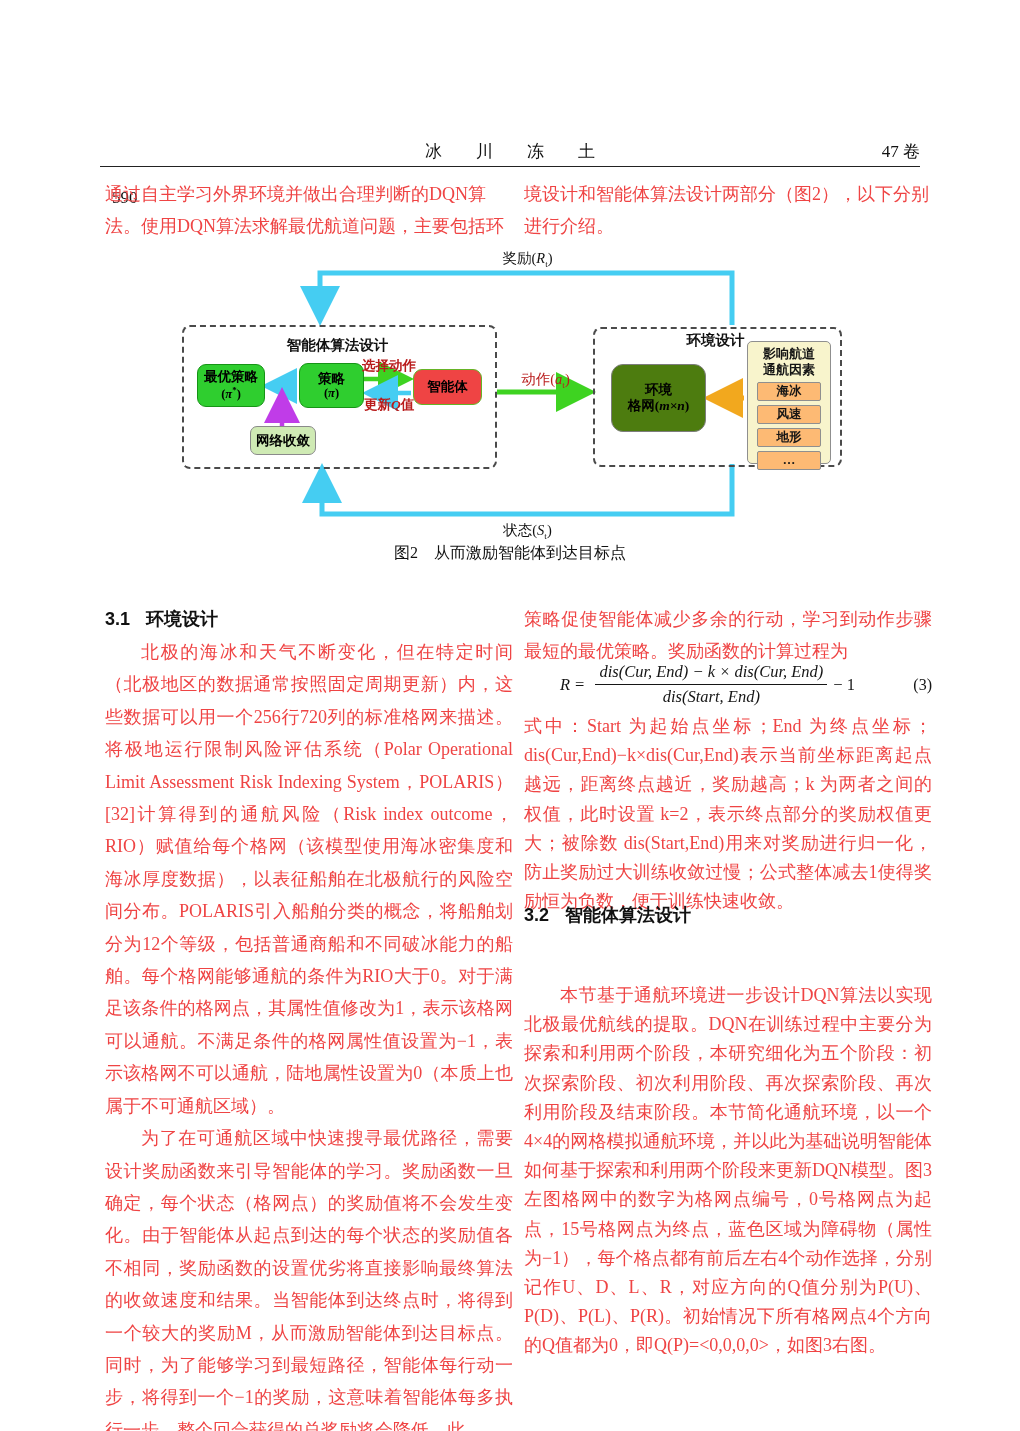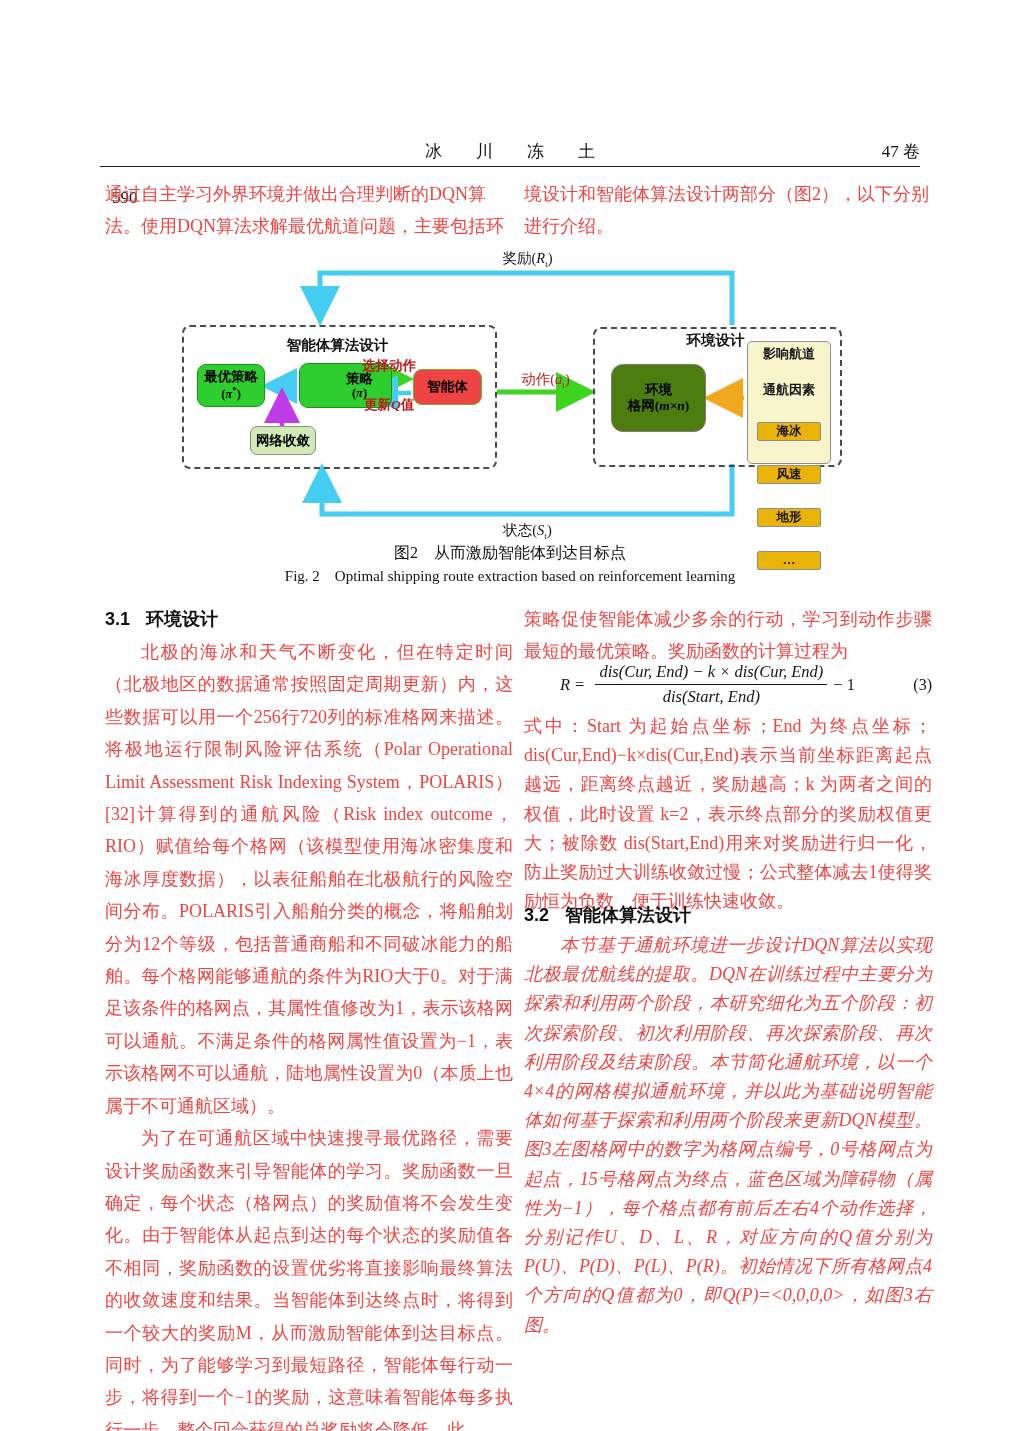--- a/index.html
+++ b/index.html
@@ -27,21 +27,21 @@
         text-align:center;font-weight:bold;color:#000;border-radius:9px;line-height:1.15;}
   .node .l1{font-size:13.5px;}
   .node .l2{font-size:12.5px;font-weight:bold;}
   .green-node{background:#2fce2f;border:1.5px solid #169416;}
   .lime-node{background:#ef4444;border:1.5px solid #66b427;}
   .pale-node{background:#cfeab4;border:1.2px solid #8a8a8a;border-radius:7px;}
   .mint-node{background:#4d7c0f;border:1.3px solid #7d7d7d;border-radius:12px;}
   .factors{position:absolute;background:#f8f4cc;border:1.3px solid #8f8f8f;border-radius:5px;
            display:flex;flex-direction:column;align-items:center;padding-top:4px;}
   .factors .fh{font-size:13px;font-weight:bold;line-height:16px;text-align:center;}
-  .fitem{width:62px;height:17px;margin-top:4px;background:#eab308;border:1px solid #8f8f8f;
+  .fitem{width:62px;height:17px;margin-top:4px;background:#fdba74;border:1px solid #8f8f8f;
          border-radius:2px;font-size:12.5px;font-weight:bold;text-align:center;line-height:17px;}
   .sig-label{position:absolute;font-size:14.5px;text-align:center;color:#111;}
   .arrow-label{position:absolute;font-size:13.5px;font-weight:bold;text-align:center;color:#b91c1c;}
   .sig-label i, .arrow-label i{font-family:"Liberation Serif",serif;}
   sub{font-size:9px;} sup{font-size:9px;}
   .cap-cn{font-size:16px;text-align:center;color:#111;}
   .cap-en{font-size:15px;text-align:center;color:#111;}
   
   .equation{position:absolute;display:flex;align-items:center;font-size:16.5px;
             font-family:"Liberation Serif","DejaVu Serif",serif;}
@@ -106,21 +106,21 @@
     <div class="arrow-label" style="left:498px;top:370px;width:95px;font-weight:normal;font-size:14.5px;"><span>动作(</span><i>a</i><sub>t</sub><span>)</span></div>
 
     <div class="dashed-box" style="left:182px;top:325px;width:311px;height:140px;"></div>
     <div class="fig-title" style="left:182px;top:336px;width:311px;">智能体算法设计</div>
 
     <div class="node green-node" style="left:197px;top:364px;width:66px;height:41px;">
       <span class="l1">最优策略</span>
       <span class="l2"><span>(</span><i>π</i><sup>*</sup><span>)</span></span>
     </div>
 
-    <div class="node green-node" style="left:299px;top:363px;width:63px;height:43px;padding-left:28px;">
+    <div class="node green-node" style="left:299px;top:363px;width:63px;height:43px;">
       <span class="l1">策略</span>
       <span class="l2"><span>(</span><i>π</i><span>)</span></span>
     </div>
 
     <div class="node lime-node" style="left:413px;top:369px;width:67px;height:34px;">
       <span class="l1">智能体</span>
     </div>
 
     <div class="node pale-node" style="left:250px;top:426px;width:64px;height:27px;">
       <span class="l1">网络收敛</span>
@@ -130,31 +130,30 @@
     <div class="arrow-label" style="left:350px;top:396px;width:78px;"><span>更新</span><i>Q</i><span>值</span></div>
 
     <div class="dashed-box" style="left:593px;top:327px;width:245px;height:136px;"></div>
     <div class="fig-title" style="left:593px;top:331px;width:245px;">环境设计</div>
 
     <div class="node mint-node" style="left:611px;top:364px;width:93px;height:66px;">
       <span class="l1">环境</span>
       <span class="l1"><span>格网(</span><i>m×n</i><span>)</span></span>
     </div>
 
-    <div class="factors" style="left:747px;top:341px;width:82px;height:117px;gap:20px;">
+    <div class="factors" style="left:747px;top:341px;width:82px;height:117px;">
       <span class="fh">影响航道</span>
       <span class="fh">通航因素</span>
       <div class="fitem">海冰</div>
       <div class="fitem">风速</div>
       <div class="fitem">地形</div>
       <div class="fitem">…</div>
     </div>
 
     <div class="abs cap-cn" style="left:0;top:543px;width:1020px;">图2　从而激励智能体到达目标点</div>
-    <div class="abs cap-en" style="left:0;top:567px;width:1020px;">Fig. 2　Optimal shipping route extraction based on reinforcement learning</div>
   </div>
 
   <div class="abs sec-head" style="left:105px;top:607px;">
     <span class="num">3.1</span><span>环境设计</span>
   </div>
   <div class="abs body-txt lh-l" style="left:105px;top:636px;width:408px;">
     <p class="indent">北极的海冰和天气不断变化，但在特定时间（北极地区的数据通常按照固定周期更新）内，这些数据可以用一个256行720列的标准格网来描述。将极地运行限制风险评估系统（Polar Operational Limit Assessment Risk Indexing System，POLARIS）[32]计算得到的通航风险（Risk index outcome，RIO）赋值给每个格网（该模型使用海冰密集度和海冰厚度数据），以表征船舶在北极航行的风险空间分布。POLARIS引入船舶分类的概念，将船舶划分为12个等级，包括普通商船和不同破冰能力的船舶。每个格网能够通航的条件为RIO大于0。对于满足该条件的格网点，其属性值修改为1，表示该格网可以通航。不满足条件的格网属性值设置为−1，表示该格网不可以通航，陆地属性设置为0（本质上也属于不可通航区域）。</p>
     <p class="indent">为了在可通航区域中快速搜寻最优路径，需要设计奖励函数来引导智能体的学习。奖励函数一旦确定，每个状态（格网点）的奖励值将不会发生变化。由于智能体从起点到达的每个状态的奖励值各不相同，奖励函数的设置优劣将直接影响最终算法的收敛速度和结果。当智能体到达终点时，将得到一个较大的奖励M，从而激励智能体到达目标点。同时，为了能够学习到最短路径，智能体每行动一步，将得到一个−1的奖励，这意味着智能体每多执行一步，整个回合获得的总奖励将会降低。此</p>
   </div>
 
@@ -173,17 +172,17 @@
     <span class="eq-tag">(3)</span>
   </div>
 
   <div class="abs body-txt lh-r" style="left:524px;top:712px;width:408px;">
     <p class="noindent">式中：Start 为起始点坐标；End 为终点坐标；dis(Cur,End)−k×dis(Cur,End)表示当前坐标距离起点越远，距离终点越近，奖励越高；k 为两者之间的权值，此时设置 k=2，表示终点部分的奖励权值更大；被除数 dis(Start,End)用来对奖励进行归一化，防止奖励过大训练收敛过慢；公式整体减去1使得奖励恒为负数，便于训练快速收敛。</p>
   </div>
 
   <div class="abs sec-head" style="left:524px;top:903px;">
     <span class="num">3.2</span><span>智能体算法设计</span>
   </div>
-  <div class="abs body-txt lh-r" style="left:524px;top:931px;width:408px;font-style:italic;">
+  <div class="abs body-txt lh-r" style="left:524px;top:981px;width:408px;">
     <p class="indent">本节基于通航环境进一步设计DQN算法以实现北极最优航线的提取。DQN在训练过程中主要分为探索和利用两个阶段，本研究细化为五个阶段：初次探索阶段、初次利用阶段、再次探索阶段、再次利用阶段及结束阶段。本节简化通航环境，以一个4×4的网格模拟通航环境，并以此为基础说明智能体如何基于探索和利用两个阶段来更新DQN模型。图3左图格网中的数字为格网点编号，0号格网点为起点，15号格网点为终点，蓝色区域为障碍物（属性为−1），每个格点都有前后左右4个动作选择，分别记作U、D、L、R，对应方向的Q值分别为P(U)、P(D)、P(L)、P(R)。初始情况下所有格网点4个方向的Q值都为0，即Q(P)=&lt;0,0,0,0&gt;，如图3右图。</p>
   </div>
 
 </div>
 
 </body></html>

